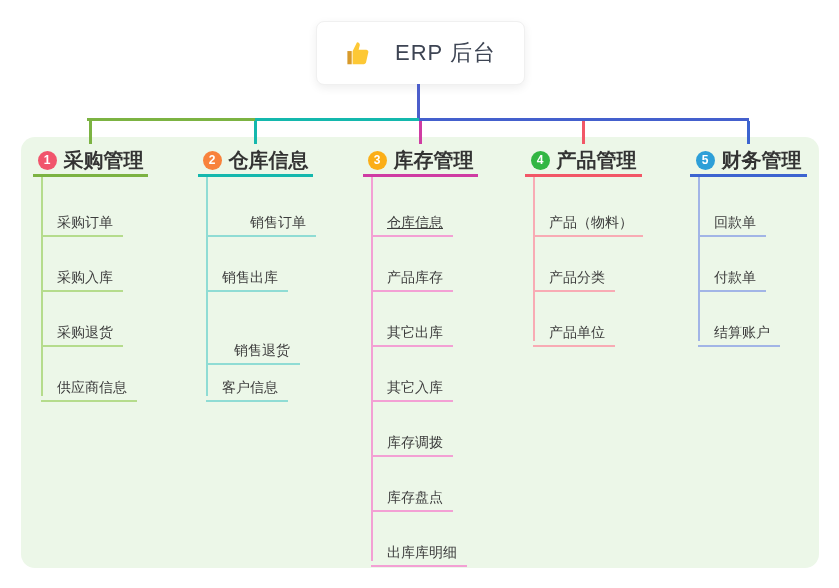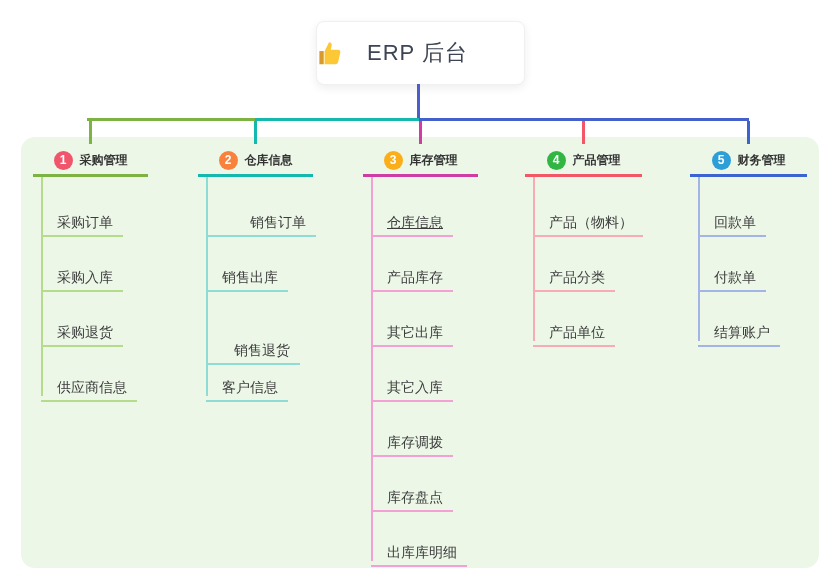--- a/index.html
+++ b/index.html
@@ -9,42 +9,42 @@
     background:#ffffff;
   }
   .panel{
     position:absolute;left:21px;top:137px;width:798px;height:431px;
     border-radius:14px;
   }
   .root-node{
     position:absolute;left:316px;top:21px;width:207px;height:62px;
     background:#ffffff;border:1px solid #f0f0f0;border-radius:8px;
     box-shadow:0 3px 10px rgba(0,0,0,0.07);
-    display:flex;align-items:center;justify-content:flex-start;gap:24px;
+    display:flex;align-items:center;justify-content:center;gap:24px;
     cursor:pointer;
   }
   .root-label{font-size:22px;color:#3d4453;font-weight:500;letter-spacing:1px;}
   .thumb-icon{width:26px;height:26px;display:block;}
   .hline,.vline,.drop,.trunk,.thick-underline{position:absolute;}
   .hline{height:3px;}
   .vline{width:3px;}
   .drop{width:3px;height:23px;top:121px;}
   .trunk{width:2px;}
   .thick-underline{height:3px;top:174px;}
   .branch-header{
     position:absolute;top:147px;height:26px;
     display:flex;align-items:center;justify-content:center;gap:7px;
     cursor:pointer;white-space:nowrap;
   }
   .badge{
     width:19px;height:19px;border-radius:50%;flex:0 0 19px;
     display:flex;align-items:center;justify-content:center;
     color:#ffffff;font-size:12px;font-weight:bold;line-height:1;
   }
-  .branch-title{font-size:12px;color:#333333;font-weight:600;}
+  .branch-title{font-size:20px;color:#333333;font-weight:600;}
   .item{
     position:absolute;
     padding:0 10px 4px 16px;
     font-size:14px;line-height:17px;color:#3c3c3c;
     white-space:nowrap;cursor:pointer;margin-top:8px;
   }
 </style>
 </head>
 <body>
 

